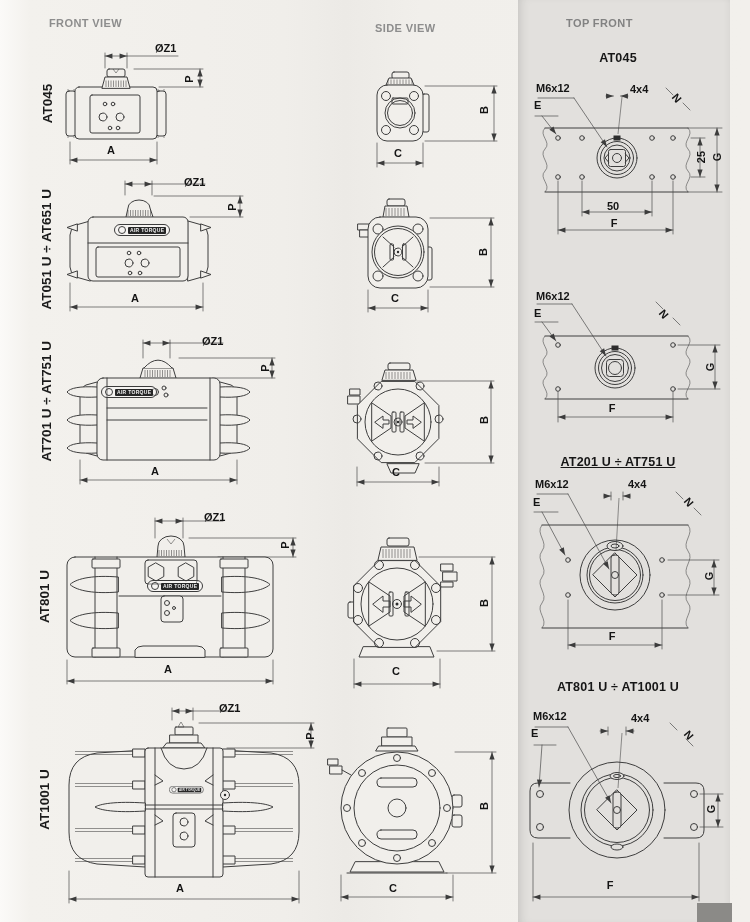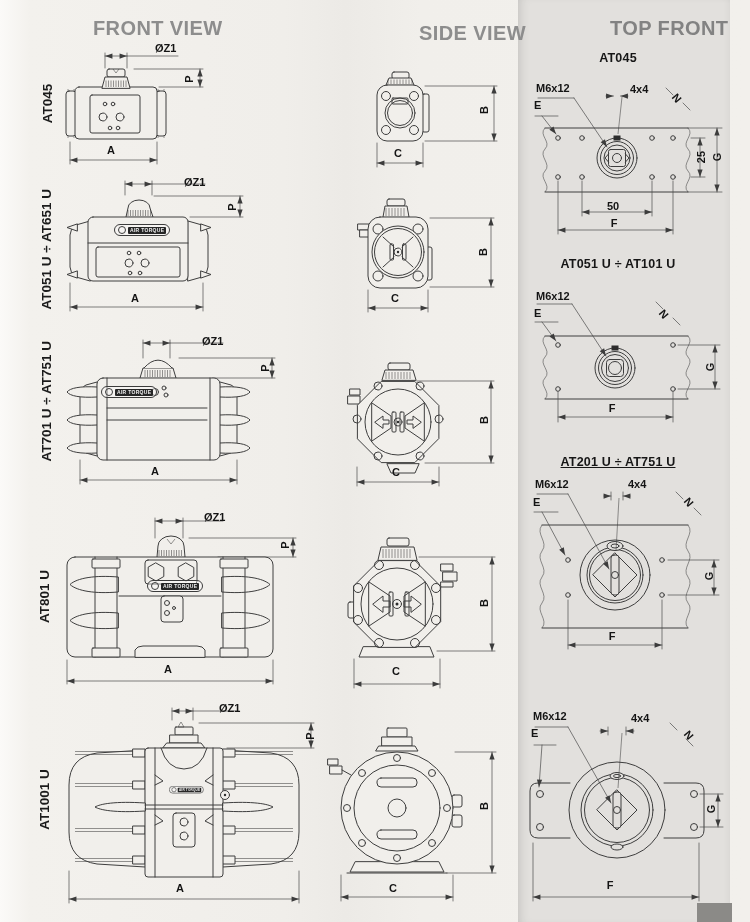--- a/index.html
+++ b/index.html
@@ -2,21 +2,21 @@
 <html><head>
 <meta charset="utf-8">
 <style>
   html,body{margin:0;padding:0;background:#e9e7e3;}
   .pg{position:relative;width:750px;height:922px;overflow:hidden;
       font-family:"Liberation Sans",sans-serif;
       background:linear-gradient(90deg,#fbfaf8 0%,#f3f1ed 4%,#f0eeea 38%,#eceae6 46%,#f1efeb 56%,#f2f0ec 100%);}
   .panel{position:absolute;left:518px;top:0;width:212px;height:922px;background:#e2e0dd;
       box-shadow:inset 8px 0 12px -8px rgba(0,0,0,.18), inset -6px 0 10px -8px rgba(0,0,0,.10);}
   .blk{position:absolute;left:697px;top:903px;width:35px;height:19px;background:#8b8a87;}
-  .hd{position:absolute;font-weight:bold;font-size:20px;letter-spacing:.4px;color:#8d8d8d;white-space:nowrap;margin-left:44px;}
+  .hd{position:absolute;font-weight:bold;font-size:11px;letter-spacing:.4px;color:#8d8d8d;white-space:nowrap;}
   .rl{position:absolute;font-weight:bold;font-size:13.5px;color:#1b1b1b;white-space:nowrap;
       text-align:center;transform:rotate(-90deg);}
   .dl{position:absolute;font-weight:bold;font-size:11px;color:#141414;white-space:nowrap;text-align:center;}
   .rot{transform:rotate(-90deg);}
   .rotn{transform:rotate(50deg);}
   .dt{position:absolute;font-weight:bold;font-size:12.5px;color:#161616;text-align:center;letter-spacing:.2px;}
   .dw{position:absolute;}
   svg{display:block;overflow:visible;}
   .s{stroke:#3e3e3e;stroke-width:1;fill:none;stroke-linejoin:round;stroke-linecap:round;}
   .sf{stroke:#3e3e3e;stroke-width:1;fill:#f1efeb;stroke-linejoin:round;stroke-linecap:round;}
@@ -506,35 +506,35 @@
   <div class="dt" style="left:518px;top:51px;width:200px;">AT045</div>
   <div class="dl" style="left:536px;top:82px;">M6x12</div>
   <div class="dl" style="left:534px;top:99px;">E</div>
   <div class="dl" style="left:630px;top:83px;">4x4</div>
   <div class="dl rotn" style="left:671px;top:92px;width:12px;">N</div>
   <div class="dl rot" style="left:693px;top:151px;width:16px;">25</div>
   <div class="dl rot" style="left:711px;top:151px;width:12px;">G</div>
   <div class="dl" style="left:603px;top:200px;width:20px;">50</div>
   <div class="dl" style="left:606px;top:217px;width:16px;">F</div>
 
-  <div class="dt" style="left:518px;top:257px;width:200px;">AT051 U ÷ AT101 U</div>
   <div class="dl" style="left:536px;top:290px;">M6x12</div>
   <div class="dl" style="left:534px;top:307px;">E</div>
   <div class="dl rotn" style="left:658px;top:308px;width:12px;">N</div>
   <div class="dl rot" style="left:704px;top:361px;width:12px;">G</div>
   <div class="dl" style="left:604px;top:402px;width:16px;">F</div>
 
   <div class="dt" style="left:518px;top:455px;width:200px;text-decoration:underline;">AT201 U ÷ AT751 U</div>
   <div class="dl" style="left:535px;top:478px;">M6x12</div>
   <div class="dl" style="left:628px;top:478px;">4x4</div>
   <div class="dl" style="left:533px;top:496px;">E</div>
   <div class="dl rotn" style="left:683px;top:496px;width:12px;">N</div>
   <div class="dl rot" style="left:703px;top:570px;width:12px;">G</div>
   <div class="dl" style="left:604px;top:630px;width:16px;">F</div>
 
+  <div class="dt" style="left:518px;top:680px;width:200px;">AT801 U ÷ AT1001 U</div>
   <div class="dl" style="left:533px;top:710px;">M6x12</div>
   <div class="dl" style="left:631px;top:712px;">4x4</div>
   <div class="dl" style="left:531px;top:727px;">E</div>
   <div class="dl rotn" style="left:683px;top:729px;width:12px;">N</div>
   <div class="dl rot" style="left:705px;top:803px;width:12px;">G</div>
   <div class="dl" style="left:602px;top:879px;width:16px;">F</div>
 
   <div class="logo" style="left:114px;top:224px;">
     <span class="ld"></span>
     <span class="lt">AIR TORQUE</span>

